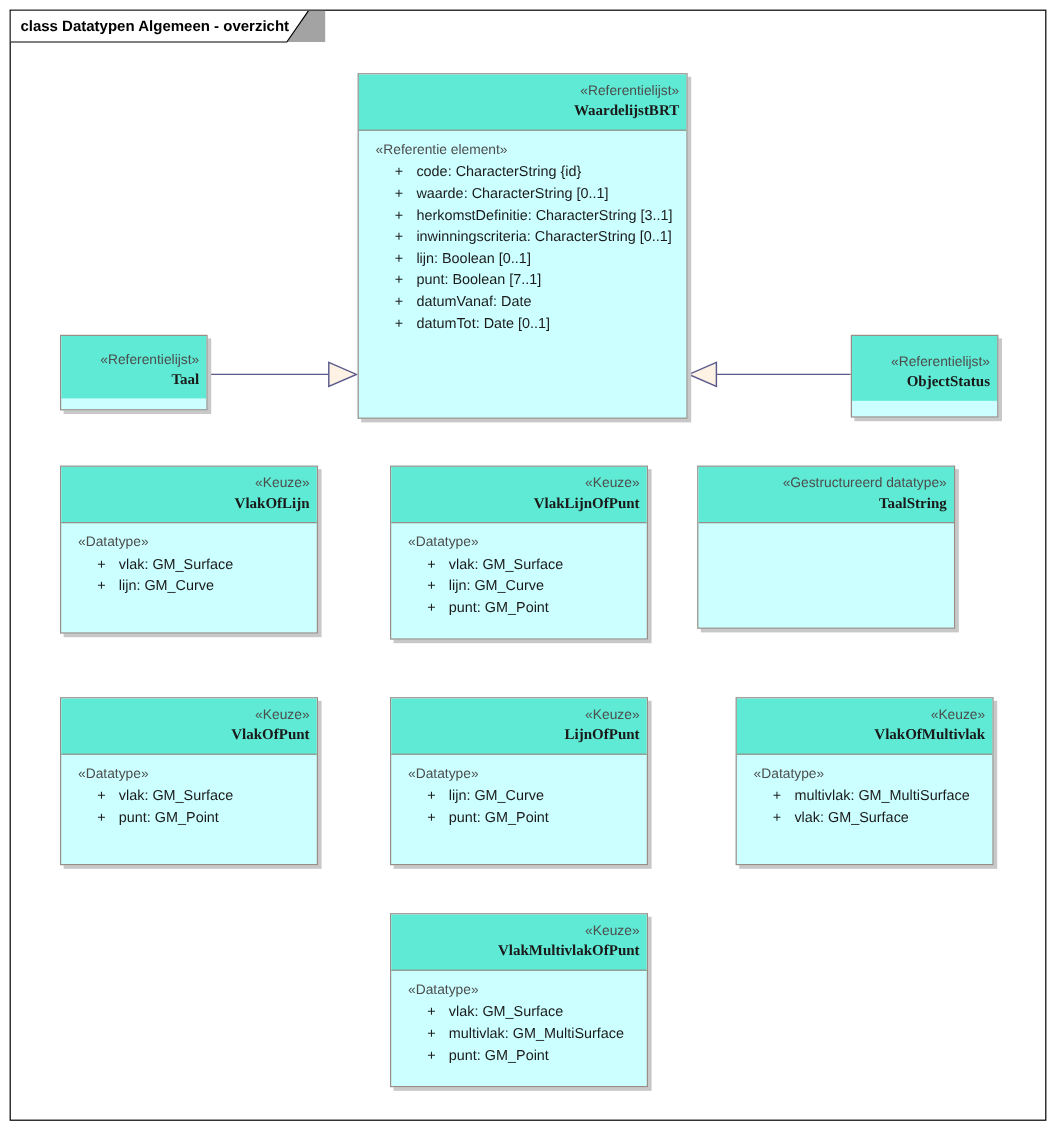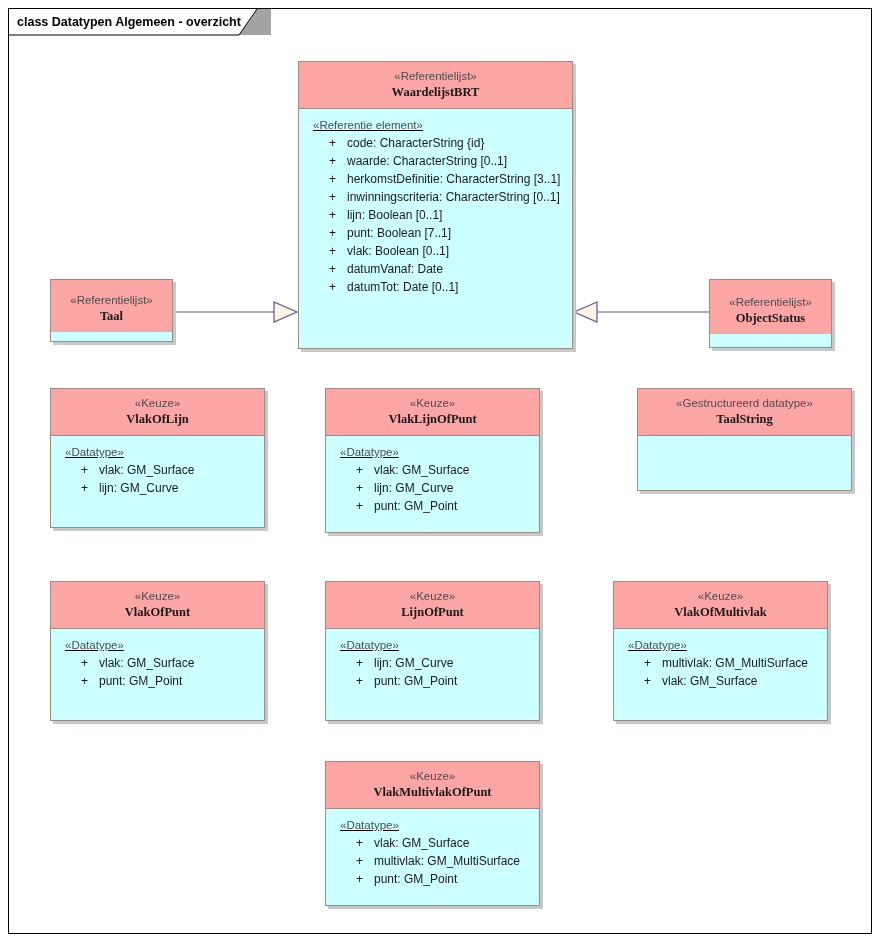--- a/index.html
+++ b/index.html
@@ -57,23 +57,23 @@
     position: absolute;
     box-sizing: border-box;
     background: #ccffff;
     border: 1px solid #9b8d86;
     box-shadow: 3px 3px 0 0 #c8c8c8;
     overflow: hidden;
   }
   .uml-header {
     box-sizing: border-box;
     padding: 7px 6px 8px 6px;
-    text-align: center;
+    text-align: right;
     border-bottom: 1px solid #9b8d86;
-    background: #fca5a5;
+    background: #5eead4;
   }
   .uml-header.no-divider {
     border-bottom: none;
   }
   .stereotype {
     display: block;
     font-size: 11.5px;
     color: #4d4d4d;
     line-height: 15px;
     white-space: nowrap;
@@ -83,21 +83,20 @@
     font-size: 12.5px;
     font-weight: bold;
     color: #1a1a1a;
     line-height: 16px;
     white-space: nowrap;
     font-family: Liberation Serif, serif;
   }
   .uml-compartment {
     box-sizing: border-box;
     padding: 7px 0 8px 0;
-    text-decoration: underline;
   }
   .compartment-stereotype {
     font-size: 11.5px;
     color: #4d4d4d;
     line-height: 18px;
     padding-left: 14px;
     white-space: nowrap;
   }
   .attr-row {
     display: block;
@@ -161,21 +160,20 @@
     </div>
     <div class="uml-compartment">
       <div class="compartment-stereotype">«Referentie element»</div>
       <div class="attr-list">
           <span class="attr-row"><span class="attr-vis">+</span><span class="attr-text">code: CharacterString {id}</span></span>
           <span class="attr-row"><span class="attr-vis">+</span><span class="attr-text">waarde: CharacterString [0..1]</span></span>
           <span class="attr-row"><span class="attr-vis">+</span><span class="attr-text">herkomstDefinitie: CharacterString [3..1]</span></span>
           <span class="attr-row"><span class="attr-vis">+</span><span class="attr-text">inwinningscriteria: CharacterString [0..1]</span></span>
           <span class="attr-row"><span class="attr-vis">+</span><span class="attr-text">lijn: Boolean [0..1]</span></span>
           <span class="attr-row"><span class="attr-vis">+</span><span class="attr-text">punt: Boolean [7..1]</span></span>
-          <span class="attr-row"><span class="attr-vis">+</span><span class="attr-text">vlak: Boolean [0..1]</span></span>
           <span class="attr-row"><span class="attr-vis">+</span><span class="attr-text">datumVanaf: Date</span></span>
           <span class="attr-row"><span class="attr-vis">+</span><span class="attr-text">datumTot: Date [0..1]</span></span>
         </div>
     </div>
   </div>
 
   <div class="uml-class" style="left:41px; top:270px; width:123px; height:63px;">
     <div class="uml-header no-divider" style="padding-top:13px;">
       <span class="stereotype">«Referentielijst»</span>
       <span class="class-name">Taal</span>
@@ -211,21 +209,21 @@
     <div class="uml-compartment">
       <div class="compartment-stereotype">«Datatype»</div>
       <div class="attr-list">
           <span class="attr-row"><span class="attr-vis">+</span><span class="attr-text">vlak: GM_Surface</span></span>
           <span class="attr-row"><span class="attr-vis">+</span><span class="attr-text">lijn: GM_Curve</span></span>
           <span class="attr-row"><span class="attr-vis">+</span><span class="attr-text">punt: GM_Point</span></span>
         </div>
     </div>
   </div>
 
-  <div class="uml-class" style="left:628px; top:379px; width:215px; height:103px;">
+  <div class="uml-class" style="left:572px; top:379px; width:215px; height:136px;">
     <div class="uml-header">
       <span class="stereotype">«Gestructureerd datatype»</span>
       <span class="class-name">TaalString</span>
     </div>
   </div>
 
   <div class="uml-class" style="left:41px; top:572px; width:215px; height:140px;">
     <div class="uml-header">
       <span class="stereotype">«Keuze»</span>
       <span class="class-name">VlakOfPunt</span>

